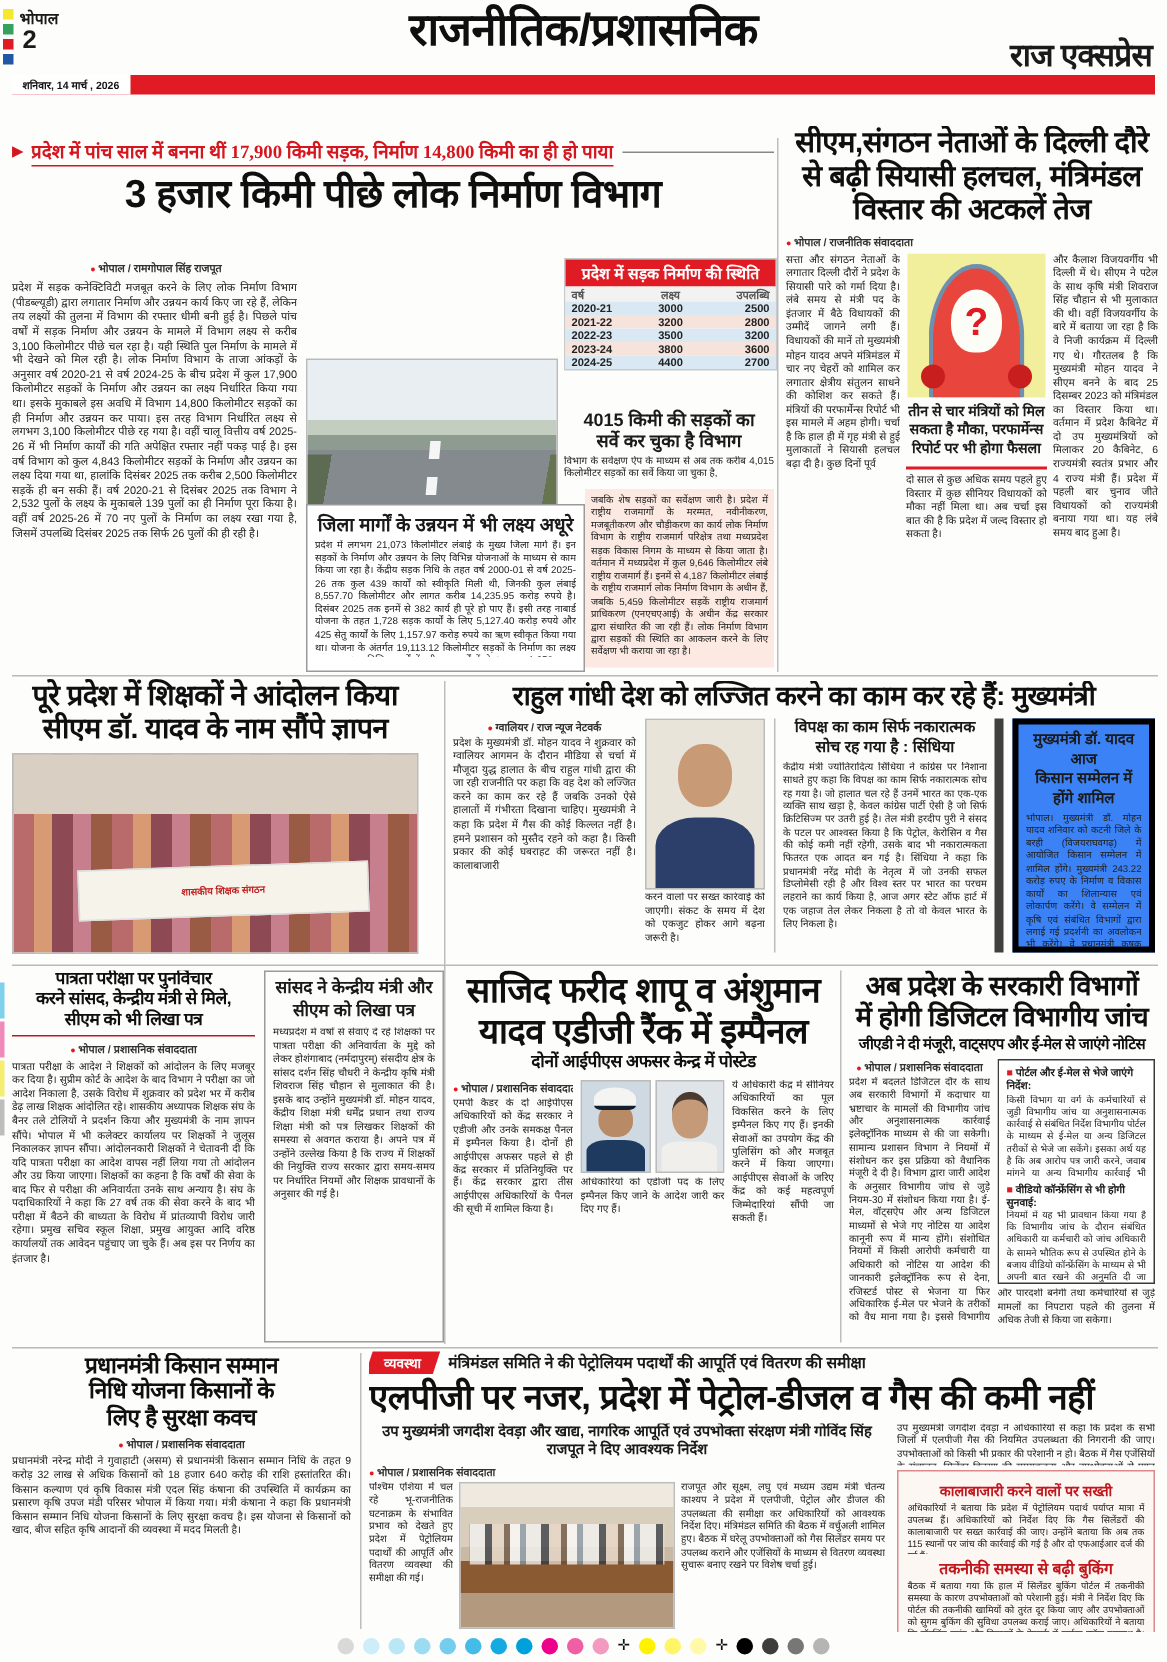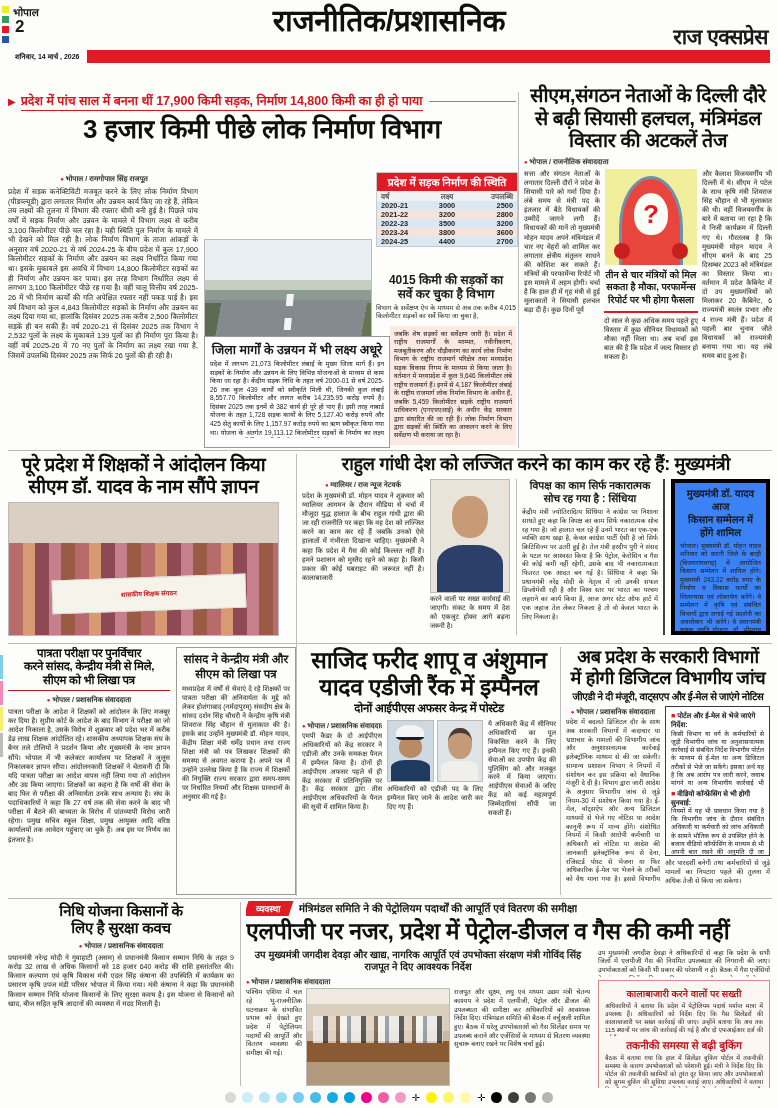--- a/index.html
+++ b/index.html
@@ -12,39 +12,39 @@
   .byline::before{content:"● ";color:#e01b24;font-size:6px;}
   .hrule{background:#b9b9b9;height:1px;}
   .vrule{background:#bdbdbd;width:1px;}
   
   .redbar{position:absolute;left:8px;right:8px;top:50px;height:13px;background:#e01b24;display:flex;align-items:center;}
   .site{flex:1;color:#fff;font-size:7.5px;font-weight:700;padding-left:5px;}
   .datebox{background:#fff;height:13px;display:flex;align-items:center;font-size:7px;font-weight:700;color:#111;padding:0 7px;margin-right:16px;}
   
   .kicker{display:flex;align-items:center;font-size:12.5px;font-weight:800;color:#d6161f;}
   .kicker::before{content:"▶";color:#d6161f;font-size:10px;margin-right:5px;}
-  .kicker .kt{border-bottom:1.6px solid #d6161f;padding-bottom:1px;white-space:nowrap;overflow:hidden;}
+  .kicker .kt{border-bottom:1.6px solid #d6161f;padding-bottom:1px;white-space:nowrap;overflow:hidden;font-family:Liberation Serif, serif;}
   .kicker .kline{flex:1;height:1px;background:#888;margin-left:6px;}
   
   .rtable{border:1px solid #c9c9c9;background:#fff;}
   .rt-title{background:#e01b24;color:#fff;font-weight:800;font-size:10.5px;text-align:center;padding:2px 0;}
   .rt-row{display:flex;font-size:7.4px;padding:0 4px;}
   .rt-row span{flex:1;}
   .rt-row span:nth-child(2){text-align:center;}
   .rt-row span:nth-child(3){text-align:right;}
   .rt-head{color:#555;font-weight:700;background:#f2f2f2;}
   .row-blue{background:#d9e8f3;}
   .row-pink{background:#f6e3dc;}
   .rt-row.data{font-weight:700;color:#222;}
   
   .box-district{border:1px solid #9a9a9a;padding:4px 5px;background:#fff;}
   .bd-title{font-weight:800;font-size:12.5px;text-align:center;margin-bottom:2px;}
   .box-pinkbg{background:#fbe9e2;padding:4px;}
   .survey-title{font-weight:800;font-size:12px;text-align:center;line-height:1.2;margin:3px 0 2px;}
-  .scindia{border-left:1px solid #bdbdbd;border-right:2px solid #404040;padding:0 5px;}
+  .scindia{border-left:1px solid #bdbdbd;border-right:6px solid #404040;padding:0 5px;}
   .sc-title{font-weight:800;font-size:10.5px;text-align:center;line-height:1.25;margin-bottom:3px;}
   .kisanbox{background:#3b82f6;border:4px solid #000000;padding:4px 5px;}
   .kb-title{font-weight:800;font-size:10px;text-align:center;line-height:1.3;margin-bottom:3px;}
   .mpletter{border:1px solid #9a9a9a;padding:4px 5px;}
   .ml-title{font-weight:800;font-size:11.5px;text-align:center;line-height:1.3;margin-bottom:3px;}
   .bulletbox{border:1px solid #3a3a3a;padding:4px 5px;background:#fff;}
   .bul-title{font-weight:800;font-size:7px;line-height:1.3;}
   .bul-title::before{content:"■ ";color:#e01b24;}
   .hoard{border:1px solid #d98a8a;background:#fcf7f3;padding:4px 6px;}
   .hd-title{color:#c2161d;font-weight:800;font-size:9.5px;text-align:center;margin:2px 0;}
@@ -307,20 +307,21 @@
         </div>
         <div class="jt" style="font-size:6.6px;margin-top:3px;height:30px;">और पारदर्शी बनेगी तथा कर्मचारियों से जुड़े मामलों का निपटारा पहले की तुलना में अधिक तेजी से किया जा सकेगा।</div>
       </div>
     </div>
   </div>
 
   <div class="abs hrule" style="left:8px;top:898px;width:764px;"></div>
 
   <div class="abs" style="left:8px;top:902px;width:226px;height:184px;overflow:hidden;">
     <div class="hl" style="font-size:15px;">
+      <div>प्रधानमंत्री किसान सम्मान</div>
         <div>निधि योजना किसानों के</div>
         <div>लिए है सुरक्षा कवच</div>
     </div>
     <div class="byline" style="margin:3px 0;">भोपाल / प्रशासनिक संवाददाता</div>
     <div class="jt" style="font-size:7px;height:112px;">प्रधानमंत्री नरेन्द्र मोदी ने गुवाहाटी (असम) से प्रधानमंत्री किसान सम्मान निधि के तहत 9 करोड़ 32 लाख से अधिक किसानों को 18 हजार 640 करोड़ की राशि हस्तांतरित की। किसान कल्याण एवं कृषि विकास मंत्री एदल सिंह कंषाना की उपस्थिति में कार्यक्रम का प्रसारण कृषि उपज मंडी परिसर भोपाल में किया गया। मंत्री कंषाना ने कहा कि प्रधानमंत्री किसान सम्मान निधि योजना किसानों के लिए सुरक्षा कवच है। इस योजना से किसानों को खाद, बीज सहित कृषि आदानों की व्यवस्था में मदद मिलती है।</div>
   </div>
 
   <div class="abs vrule" style="left:240px;top:902px;height:184px;"></div>
 
   <div class="abs" style="left:246px;top:900px;width:524px;height:188px;overflow:hidden;">

